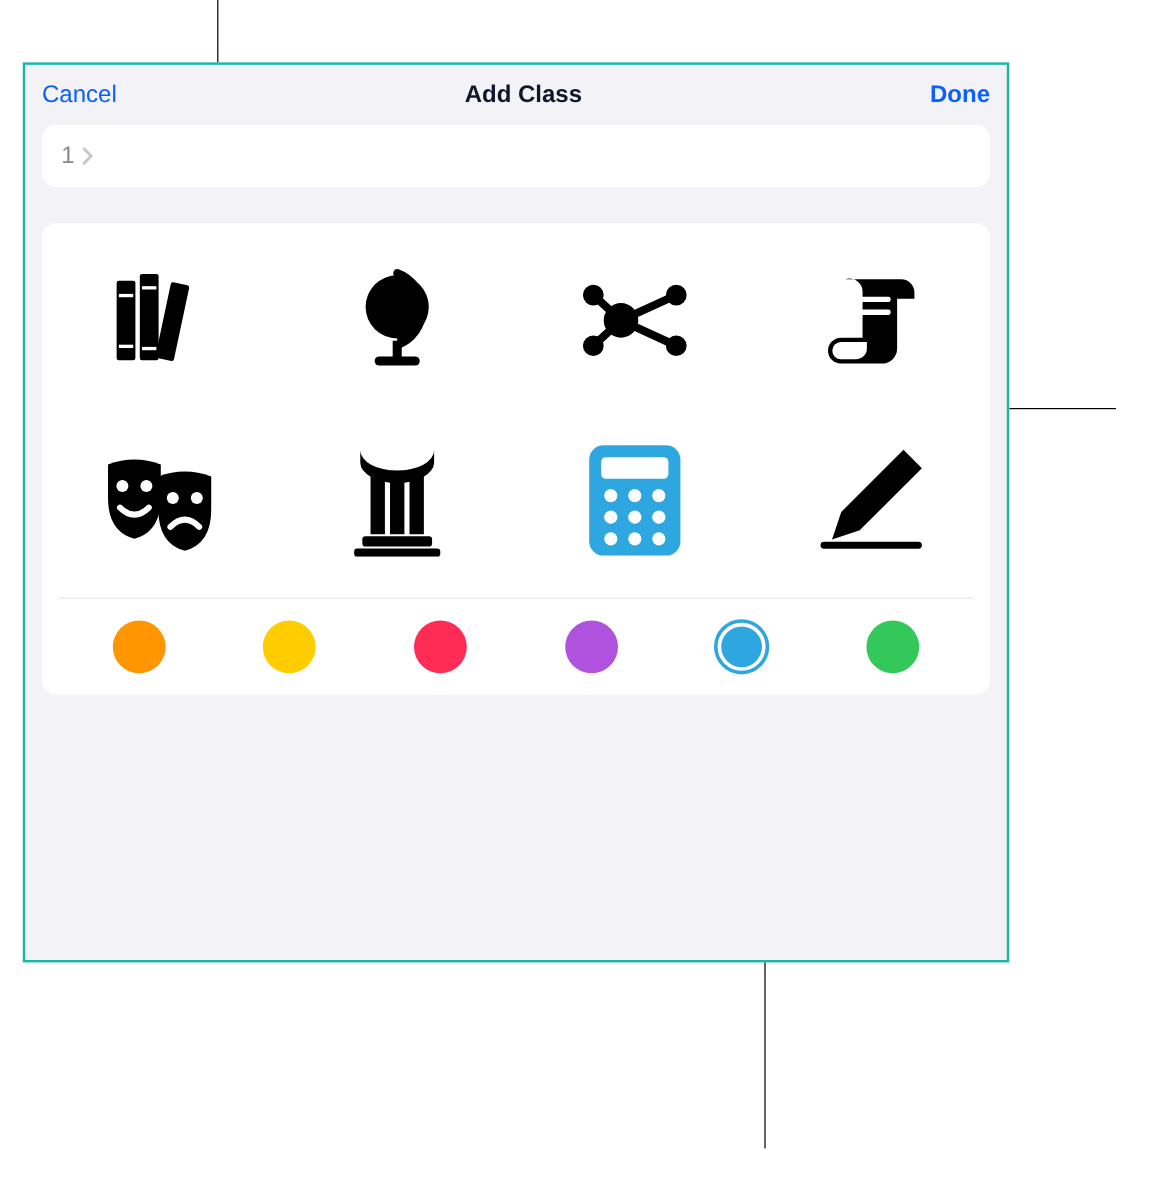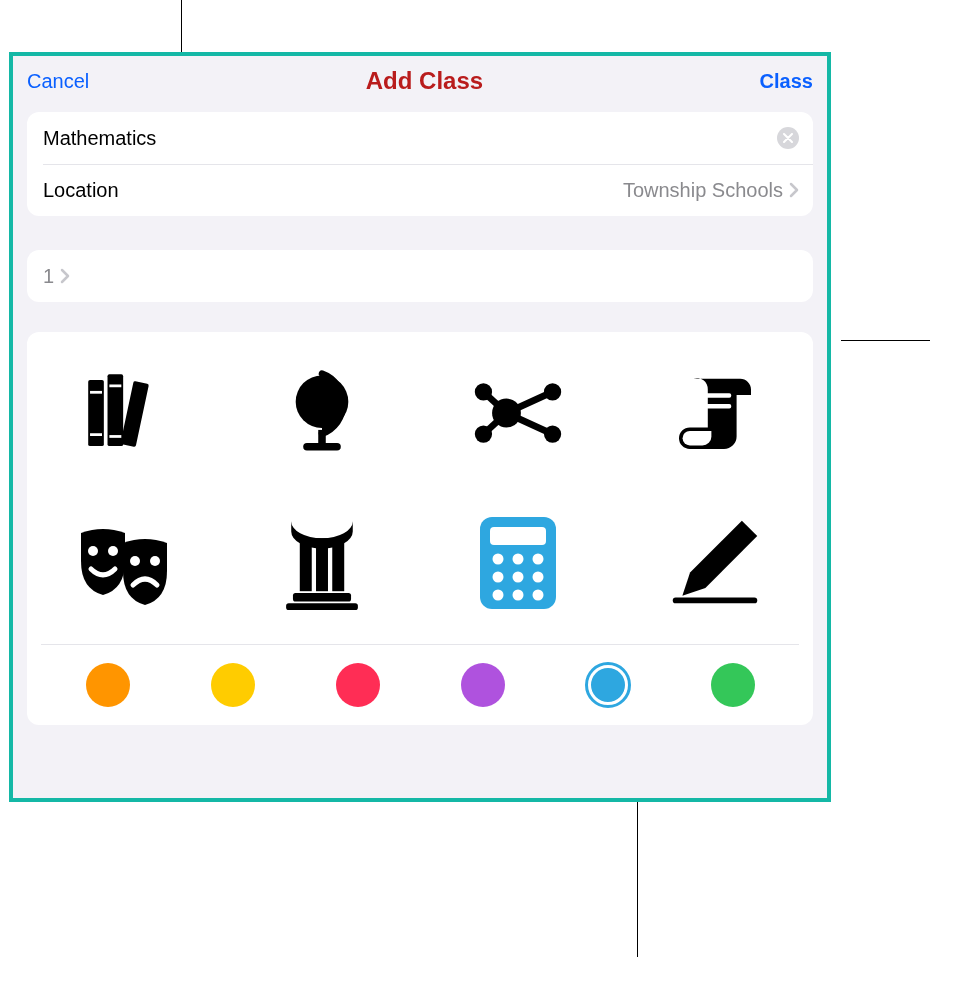--- a/index.html
+++ b/index.html
@@ -10,39 +10,39 @@
     margin: 0;
     padding: 0;
     width: 960px;
     height: 992px;
     background: #ffffff;
     font-family: -apple-system, "SF Pro Text", "Helvetica Neue", Helvetica, Arial, sans-serif;
     position: relative;
   }
   .canvas {
     position: absolute;
-    left: 9px;
+    left: 19px;
     top: 52px;
     width: 822px;
     height: 750px;
     background: #f3f2f7;
-    border: 4px solid #14b8a6;
+    border: 2px solid #14b8a6;
   }
   
   .nav {
     display: flex;
     align-items: center;
     justify-content: space-between;
     height: 50px;
     padding: 0 14px;
   }
   .nav .title {
-    font-size: 24px;
+    font-size: 20px;
     font-weight: 600;
-    color: #b91c1c;
+    color: #0f172a;
   }
   .nav .btn {
     font-size: 20px;
     color: #0a60ff;
     cursor: pointer;
   }
   .nav .done {
     font-weight: 600;
   }
   
@@ -172,42 +172,23 @@
 
 <div class="callout v1"></div>
 <div class="callout h1"></div>
 <div class="callout v2"></div>
 
 <div class="canvas">
 
   <div class="nav">
     <span class="btn">Cancel</span>
     <span class="title">Add Class</span>
-    <span class="btn done">Class</span>
+    <span class="btn done">Done</span>
   </div>
 
-  <div class="group first">
-    <div class="row">
-      <input class="name-input" value="Mathematics" style="">
-      <span class="clear-btn">
-        <svg width="10" height="10" viewBox="0 0 10 10">
-          <path d="M1 1 L9 9 M9 1 L1 9" stroke="#ffffff" stroke-width="2" stroke-linecap="round"></path>
-        </svg>
-      </span>
-    </div>
-    <div class="row">
-      <span class="label">Location</span>
-      <span class="value">Township Schools</span>
-      <span class="chevron">
-        <svg width="10" height="16" viewBox="0 0 10 16">
-            <path d="M2 2 L8 8 L2 14" fill="none" stroke="#c7c7cc" stroke-width="2.5" stroke-linecap="round" stroke-linejoin="round"></path>
-          </svg>
-      </span>
-    </div>
-  </div>
 
   <div class="group">
     <div class="row">
       <span class="value">1</span>
       <span class="chevron">
         <svg width="10" height="16" viewBox="0 0 10 16">
             <path d="M2 2 L8 8 L2 14" fill="none" stroke="#c7c7cc" stroke-width="2.5" stroke-linecap="round" stroke-linejoin="round"></path>
           </svg>
       </span>
     </div>

